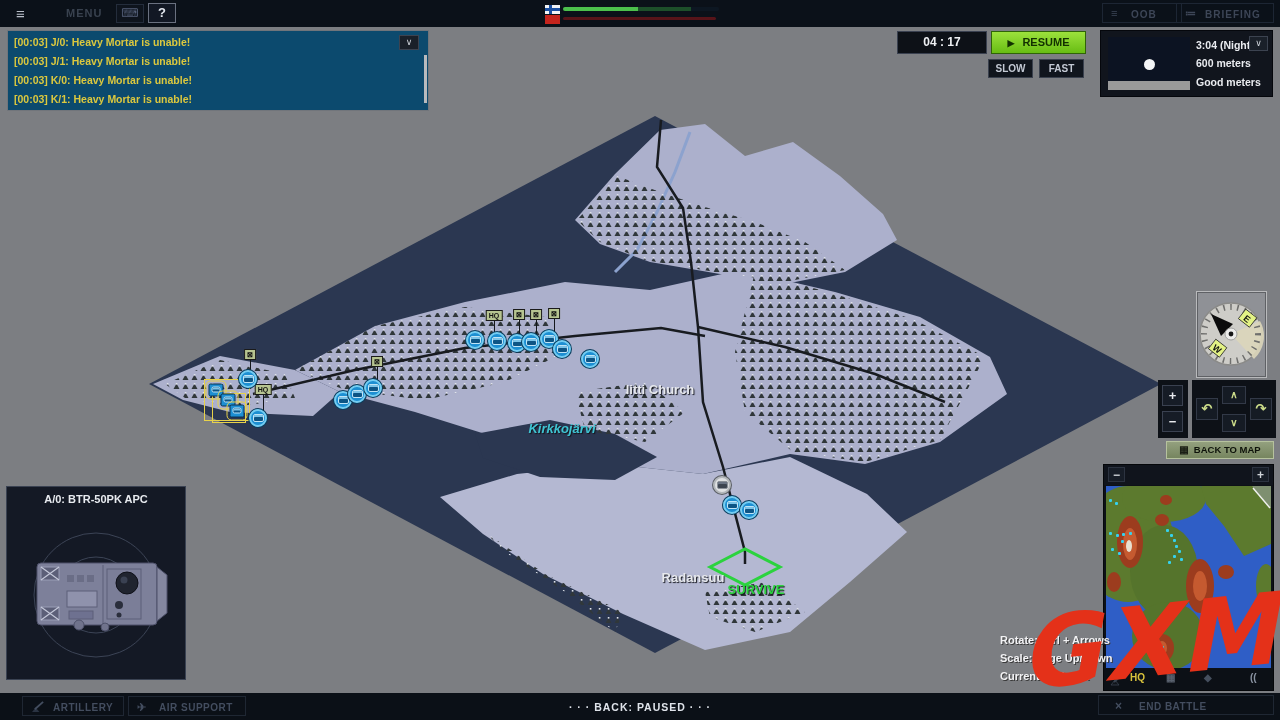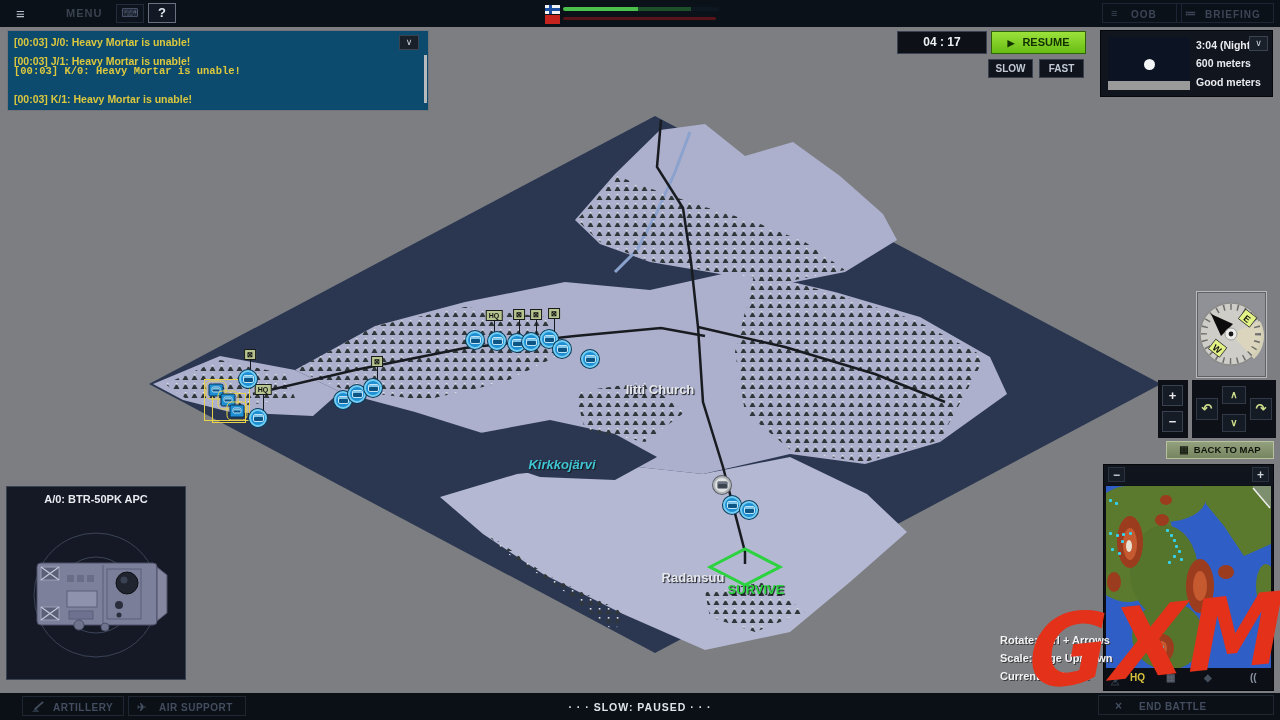--- a/index.html
+++ b/index.html
@@ -160,21 +160,21 @@
     <polygon fill="url(#forest)" points="560,480 620,470 660,500 610,520 565,505"></polygon>
     <polygon fill="url(#forest)" points="20,272 75,248 140,262 150,286 90,295 40,286"></polygon>
     <polyline points="516,8 512,55 538,96 546,150 553,215 558,290 578,355 600,440 600,452" fill="none" stroke="#181b20" stroke-width="2.5"></polyline>
     <polyline points="108,282 210,258 320,236 430,224 516,216 560,224" fill="none" stroke="#181b20" stroke-width="2.5"></polyline>
     <polyline points="553,215 640,235 730,262 800,290" fill="none" stroke="#181b20" stroke-width="2.5"></polyline>
     <polygon points="565,455 600,437 635,455 600,473" fill="none" stroke="#2bd33e" stroke-width="3"></polygon>
   </svg>
 
   <div id="map-markers">
     <div class="maplabel lbl-church" style="left:648px; top:389px;">Iitti Church</div>
-    <div class="maplabel lbl-lake" style="left:550px; top:464px;text-align:right;">Kirkkojärvi</div>
+    <div class="maplabel lbl-lake" style="left:550px; top:428px;text-align:right;">Kirkkojärvi</div>
     <div class="maplabel lbl-village" style="left:681px; top:577px;">Radansuu</div>
     <div class="maplabel lbl-objective" style="left:744px; top:589px;">SURVIVE</div>
   <div class="selbox" style="left: 204px; top: 379px; width: 46px; height: 42px;"></div>
       <div class="selbox" style="left: 212px; top: 393px; width: 34px; height: 30px;"></div>
       <div class="flagline" style="left: 494px; top: 320px; height: 20px;"></div>
       <div class="flag" style="left: 494px; top: 310px;">HQ</div>
       <div class="flagline" style="left: 519px; top: 319px; height: 22px;"></div>
       <div class="flag" style="left: 519px; top: 309px;">⊠</div>
       <div class="flagline" style="left: 536px; top: 319px; height: 22px;"></div>
       <div class="flag" style="left: 536px; top: 309px;">⊠</div>
@@ -257,21 +257,21 @@
     </span>
     <span class="briefing-btn">
       <span class="tb-ic">≔</span>
       <span class="tb-tx">BRIEFING</span>
     </span>
   </div>
 
   <div class="msglog">
     <div class="msg" style="top:5px;">[00:03] J/0: Heavy Mortar is unable!</div>
     <div class="msg" style="top:24px;">[00:03] J/1: Heavy Mortar is unable!</div>
-    <div class="msg" style="top:34px;font-family:Liberation Mono, monospace;">[00:03] K/0: Heavy Mortar is unable!</div>
+    <div class="msg" style="top:43px;">[00:03] K/0: Heavy Mortar is unable!</div>
     <div class="msg" style="top:62px;">[00:03] K/1: Heavy Mortar is unable!</div>
     <div class="log-chev"><span>∨</span></div>
     <div class="log-scroll"></div>
   </div>
 
   <div class="clockbox">04 : 17</div>
   <div class="resume-btn">
     <span class="play">▶</span><span>RESUME</span>
   </div>
   <div class="speed-btn slow-btn">SLOW</div>
@@ -426,21 +426,21 @@
       <svg class="bb-ic" width="15" height="12" viewBox="0 0 16 13">
         <polygon points="1,12 9,12 5,7" fill="#2a3342"></polygon>
         <line x1="4" y1="9" x2="13" y2="1" stroke="#434d5f" stroke-width="2"></line>
       </svg>
       <span class="bb-tx">ARTILLERY</span>
     </div>
     <div class="bb-btn" style="left:128px; width:118px;">
       <span class="bb-ic" style="font-size:11px;">✈</span>
       <span class="bb-tx">AIR SUPPORT</span>
     </div>
-    <div class="time-status">·  ·  ·   SLOW: PAUSED   ·  ·  ·</div>
+    <div class="time-status">·  ·  ·   BACK: PAUSED   ·  ·  ·</div>
     <div class="bb-btn" style="left:1098px; width:176px; top:2px;">
       <span class="bb-ic" style="font-size:12px; top:3px; left:16px;">×</span>
       <span class="bb-tx" style="left:40px;">END BATTLE</span>
     </div>
   </div>
 
   <div class="watermark">GXM</div>
 </div>
 
 </body></html>

